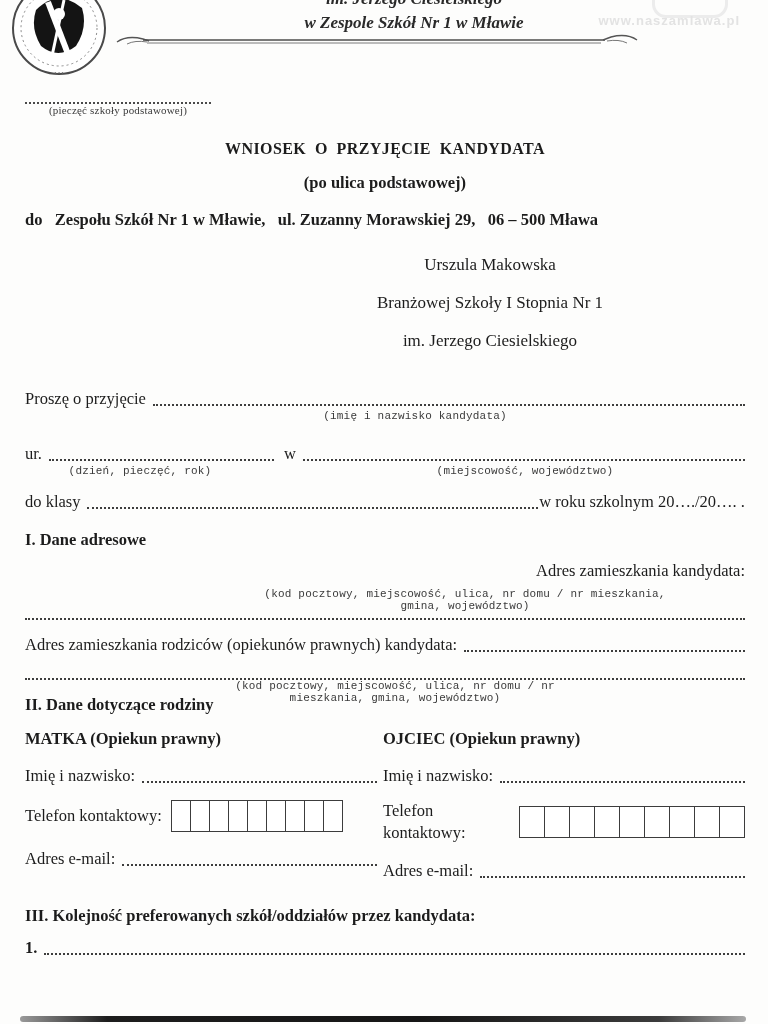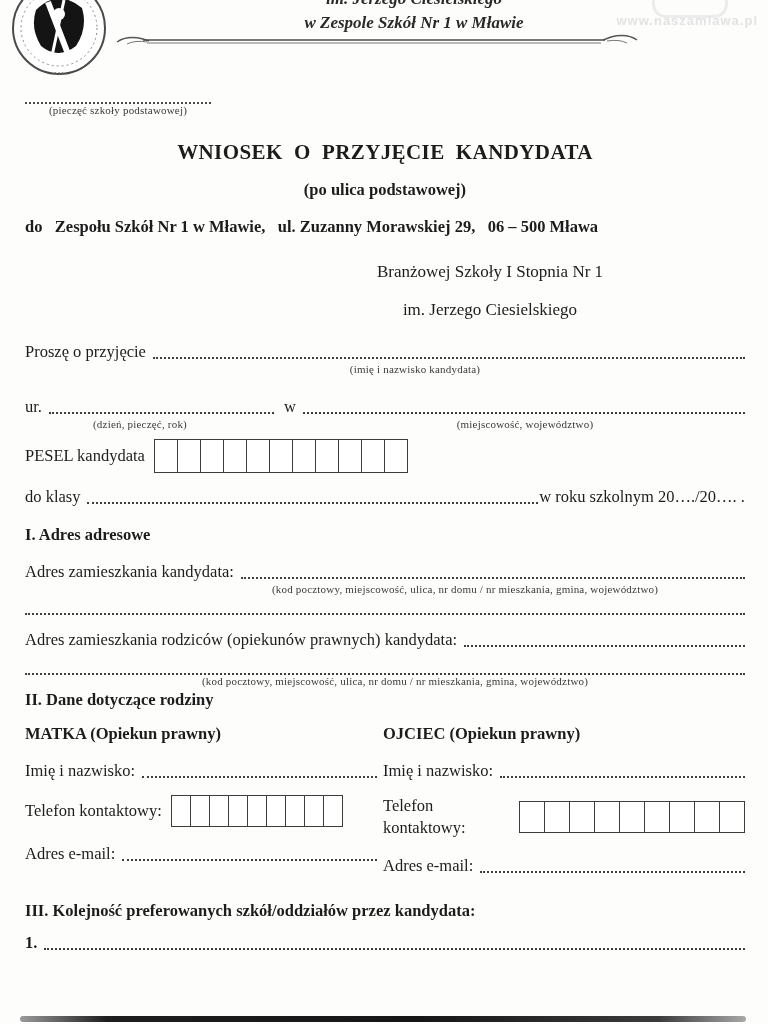--- a/index.html
+++ b/index.html
@@ -15,35 +15,35 @@
     position:absolute; left:140px; right:80px; top:-13px;
     text-align:center; font-weight:bold; font-style:italic;
     font-size:17px; line-height:24px; color:#2a2a2a;
   }
   .divider { position:absolute; top:31px; left:113px; width:528px; height:18px; }
   .wm-pill {
     position:absolute; right:40px; top:-14px; width:70px; height:26px;
     border:3px solid #ececec; border-radius:14px;
   }
   .wm-text {
-    position:absolute; right:10px; top:13px;
+    position:absolute; right:28px; top:13px;
     font-family:"Liberation Sans",sans-serif; font-weight:bold;
     font-size:13px; letter-spacing:1px; color:#e3e3e3;
   }
   
   .content { position:absolute; left:25px; right:23px; top:0; }
   .stamp { margin-top:102px; width:186px; }
   .stamp .dline { border-bottom:2px dotted #4a4a4a; height:0; }
   .stamp .cap { text-align:center; }
   .cap, .capabs { font-size:11px; color:#3a3a3a; letter-spacing:0.2px; }
   .caprow { position:relative; height:13px; }
-  .capabs { position:absolute; text-align:center; }
+  .capabs { position:absolute; text-align:center;font-family:Liberation Mono, monospace; }
 
   .title { margin-top:24px; text-align:center; font-weight:bold;
-           font-size:21px; white-space:pre; letter-spacing:0.4px; }
+           font-size:16px; white-space:pre; letter-spacing:0.4px; }
   .subtitle { margin-top:15px; text-align:center; font-weight:bold; font-size:16.5px; }
   .schooladdr { margin-top:17px; font-weight:bold; font-size:16.5px; white-space:pre-wrap; }
 
   .addressee { width:430px; margin:16px 40px 0 auto; text-align:center;
                font-size:17px; }
   .addressee div { line-height:38px; }
 
   .row { display:flex; align-items:flex-end; font-size:16.5px; line-height:22px; }
   .dots { flex:1; border-bottom:2px dotted #3d3d3d; height:0; margin:0 0 4px 7px; }
   .dots.fixed230 { flex:0 0 225px; }
@@ -110,69 +110,54 @@
     <div class="stamp">
       <div class="dline"></div>
       <div class="cap">(pieczęć  szkoły  podstawowej)</div>
     </div>
 
     <div class="title">WNIOSEK  O  PRZYJĘCIE  KANDYDATA</div>
     <div class="subtitle">(po ulica podstawowej)</div>
     <div class="schooladdr">do   Zespołu Szkół Nr 1 w Mławie,   ul. Zuzanny Morawskiej 29,   06 – 500 Mława</div>
 
     <div class="addressee">
+      <div>Urszula Makowska</div>
       <div>Branżowej Szkoły I Stopnia Nr 1</div>
       <div>im. Jerzego Ciesielskiego</div>
     </div>
 
-    <div class="row" style="margin-top:12px;">
+    <div class="row" style="margin-top:28px;">
       <span>Proszę o przyjęcie</span>
       <span class="dots"></span>
     </div>
     <div class="caprow">
       <span class="capabs" style="left:280px;width:220px;">(imię i nazwisko kandydata)</span>
     </div>
 
     <div class="row" style="margin-top:20px;">
       <span>ur.</span>
       <span class="dots fixed230"></span>
       <span style="margin-left:10px;">w</span>
       <span class="dots"></span>
     </div>
     <div class="caprow">
       <span class="capabs" style="left:30px;width:170px;">(dzień, pieczęć, rok)</span>
       <span class="capabs" style="left:380px;width:240px;">(miejscowość,  województwo)</span>
     </div>
 
-    <div class="row" style="margin-top:8px; align-items:center;">
-      <span>PESEL kandydata</span>
-      <span class="boxes">
-          <div class="cell"></div>
-          <div class="cell"></div>
-          <div class="cell"></div>
-          <div class="cell"></div>
-          <div class="cell"></div>
-          <div class="cell"></div>
-          <div class="cell"></div>
-          <div class="cell"></div>
-          <div class="cell"></div>
-          <div class="cell"></div>
-          <div class="cell"></div>
-        </span>
-    </div>
 
     <div class="row" style="margin-top:13px;">
       <span>do klasy</span>
       <span class="dots"></span>
       <span style="margin-left:1px;">w roku szkolnym  20…./20…. .</span>
     </div>
 
-    <div class="h-sec" style="margin-top:17px;">I.  Adres adresowe</div>
-
-    <div class="row" style="margin-top:16px;">
+    <div class="h-sec" style="margin-top:17px;">I.  Dane adresowe</div>
+
+    <div class="row" style="margin-top:10px;flex-direction:column;">
       <span>Adres zamieszkania kandydata:</span>
       <span class="dots"></span>
     </div>
     <div class="caprow">
       <span class="capabs" style="left:230px;width:420px;">(kod pocztowy,   miejscowość,  ulica,  nr domu / nr mieszkania,  gmina,  województwo)</span>
     </div>
     <div class="fulldots" style="margin-top:17px;"></div>
 
     <div class="row" style="margin-top:14px;">
       <span>Adres zamieszkania rodziców (opiekunów prawnych) kandydata:</span>

